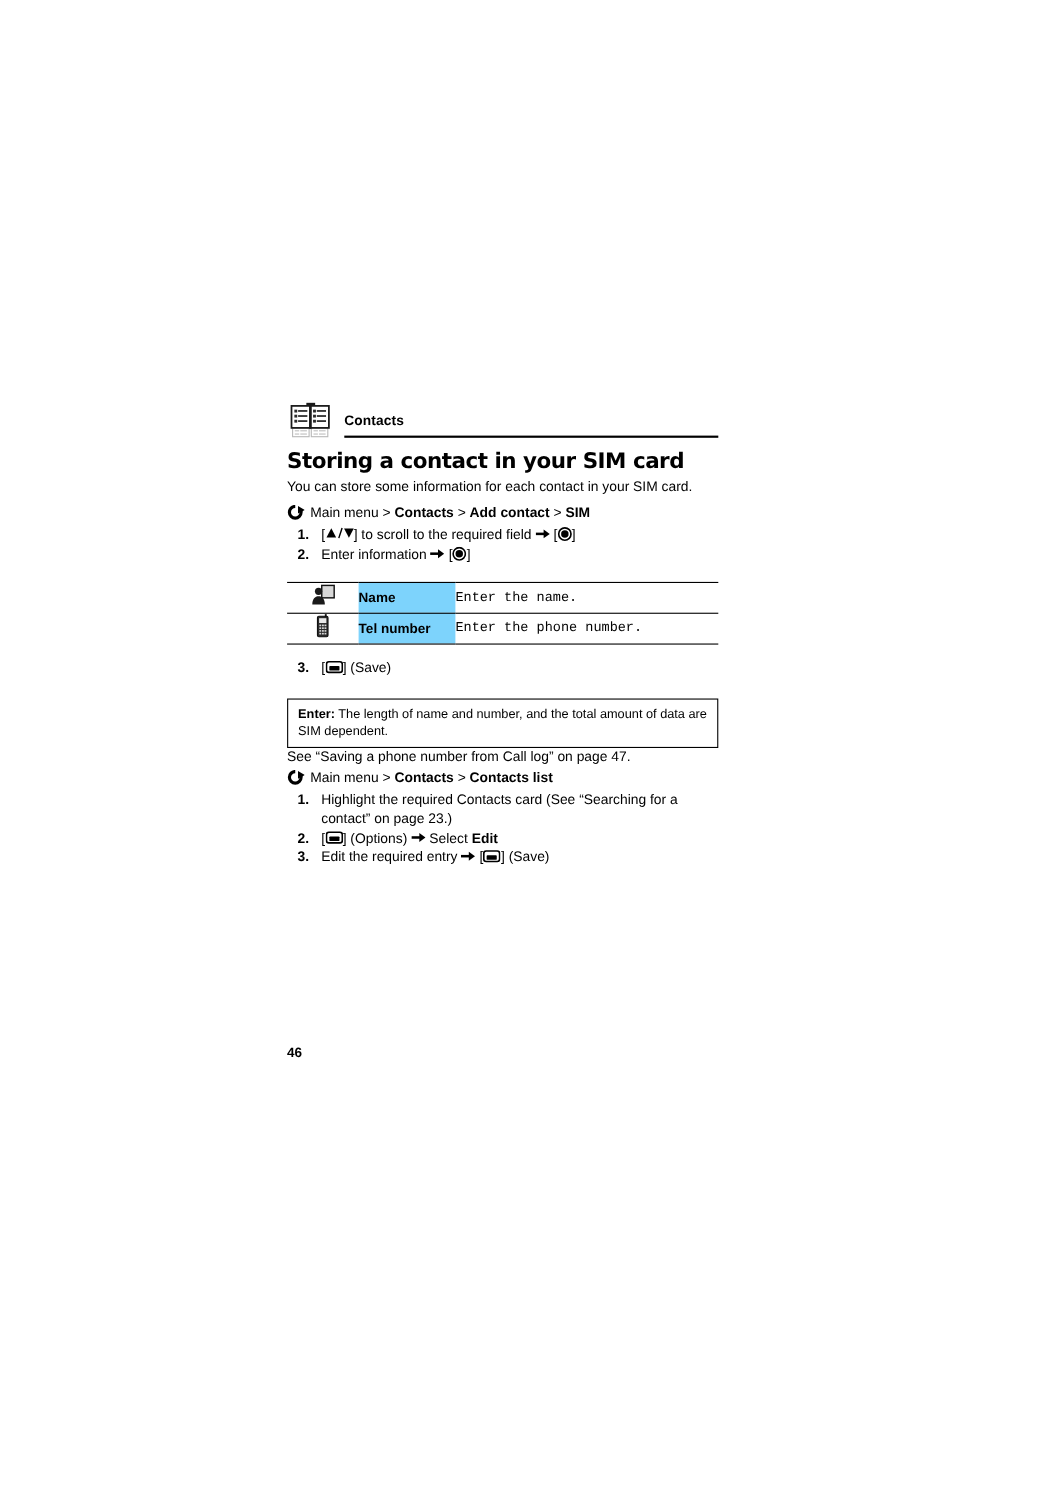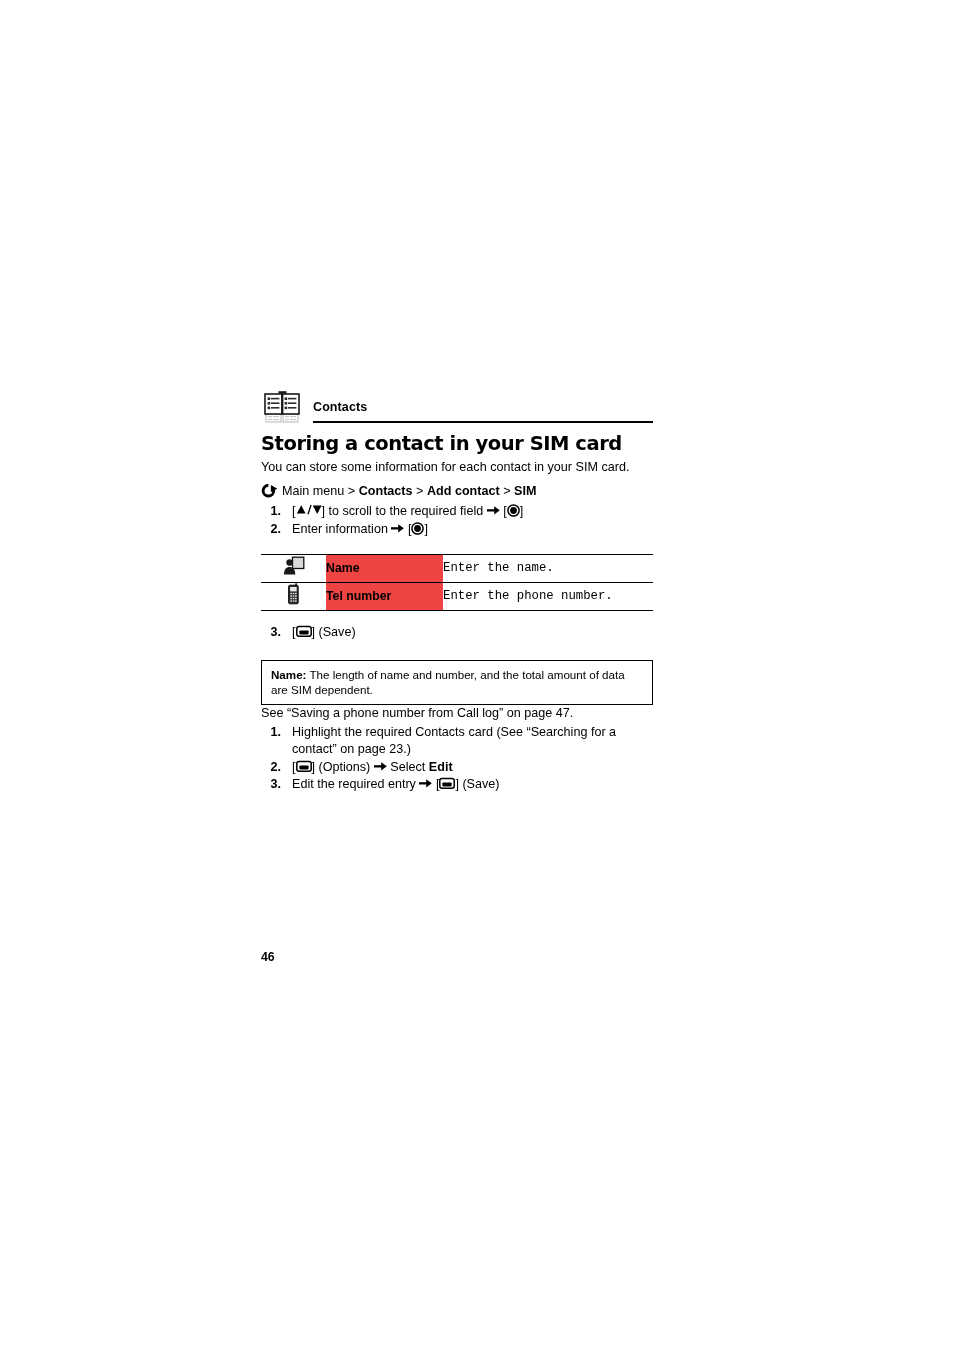--- a/index.html
+++ b/index.html
@@ -11,21 +11,21 @@
     width: 954px; height: 1351px;
     position: relative;
     font-family: "Liberation Sans", sans-serif;
     color: #000000;
     -webkit-font-smoothing: antialiased;
   }
 
   .page {
     position: absolute;
     left: 261px;
-    top: 390px;
+    top: 365px;
     width: 392px;
   }
 
   
   .runhead {
     position: relative;
     height: 36px;
   }
   .runhead-icon {
     position: absolute;
@@ -142,22 +142,22 @@
     height: 28px;
     vertical-align: middle;
   }
   table.fields tr:first-child td { border-bottom: 1.2px solid #000; }
   table.fields tr:last-child  td { border-top: 0; }
   td.c-icon {
     width: 65px;
     text-align: center;
   }
   td.c-label {
-    width: 117px;
-    background: #ef4444;
+    width: 88px;
+    background: #7dd3fc;
     font-size: 12.3px;
     font-weight: bold;
     padding-left: 11px;
   }
   td.c-desc {
     font-size: 12.3px;
     padding-left: 10px;
     font-family: Liberation Mono, monospace;
   }
   .cell-icon { display: inline-block; line-height: 0; }
@@ -328,27 +328,35 @@
       <span class="num">3.</span><span>[</span><span class="g g-softkey">
         <svg viewBox="0 0 16 13" width="16" height="13" xmlns="http://www.w3.org/2000/svg">
           <rect x="0.8" y="1.6" width="14.4" height="9.6" rx="2.2" fill="#ffffff" stroke="#000" stroke-width="1.5"></rect>
           <rect x="3.4" y="5.4" width="9.2" height="4.2" rx="0.8" fill="#000"></rect>
         </svg>
       </span><span>] (Save)</span>
     </li>
   </ol>
 
   <div class="notebox">
-    <span class="note-label">Name:</span>
+    <span class="note-label">Enter:</span>
     <span>The length of name and number, and the total amount of data are SIM dependent.</span>
   </div>
 
   <p class="body">See “Saving a phone number from Call log” on page 47.</p>
 
 
+  <div class="navpath" style="margin-top:0;">
+    <span class="loop-arrow">
+      <svg viewBox="0 0 16 15" width="16" height="15" xmlns="http://www.w3.org/2000/svg">
+        <path d="M7.4 1.4 A5.3 5.3 0 1 0 12.7 6.7 L12.7 5.2" fill="none" stroke="#000" stroke-width="2.9" stroke-linecap="butt"></path>
+        <path d="M9.1 7.4 L12.7 1.2 L16 7.4 Z" fill="#000" transform="rotate(90 12.7 4.6)"></path>
+      </svg>
+    </span><span>Main menu</span><span> &gt; </span><b>Contacts</b><span> &gt; </span><b>Contacts list</b>
+  </div>
 
   <ol class="steps">
     <li>
       <span class="num">1.</span><span>Highlight the required Contacts card (See “Searching for a contact” on page 23.)</span>
     </li>
     <li>
       <span class="num">2.</span><span>[</span><span class="g g-softkey">
         <svg viewBox="0 0 16 13" width="16" height="13" xmlns="http://www.w3.org/2000/svg">
           <rect x="0.8" y="1.6" width="14.4" height="9.6" rx="2.2" fill="#ffffff" stroke="#000" stroke-width="1.5"></rect>
           <rect x="3.4" y="5.4" width="9.2" height="4.2" rx="0.8" fill="#000"></rect>

